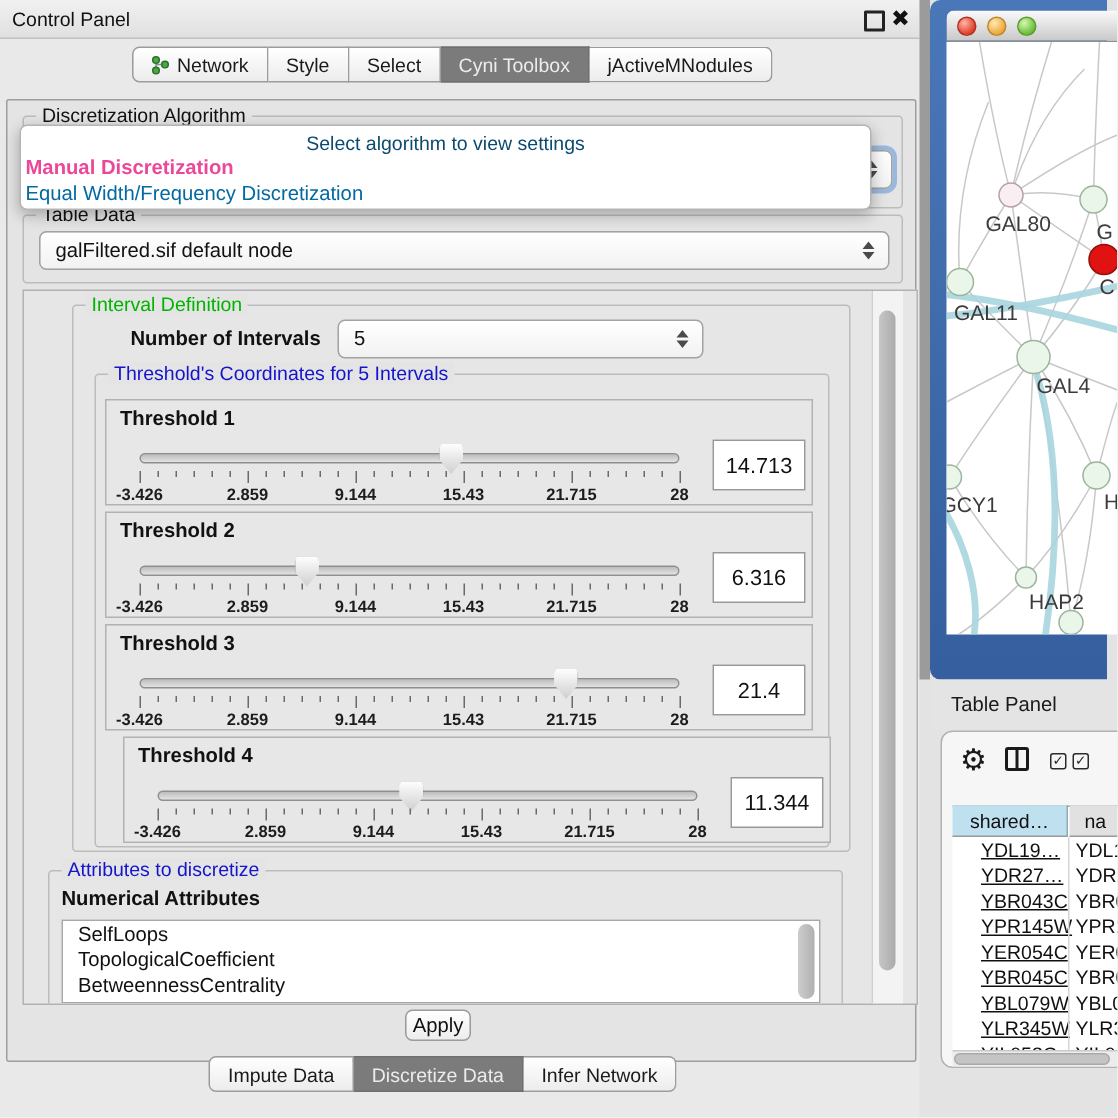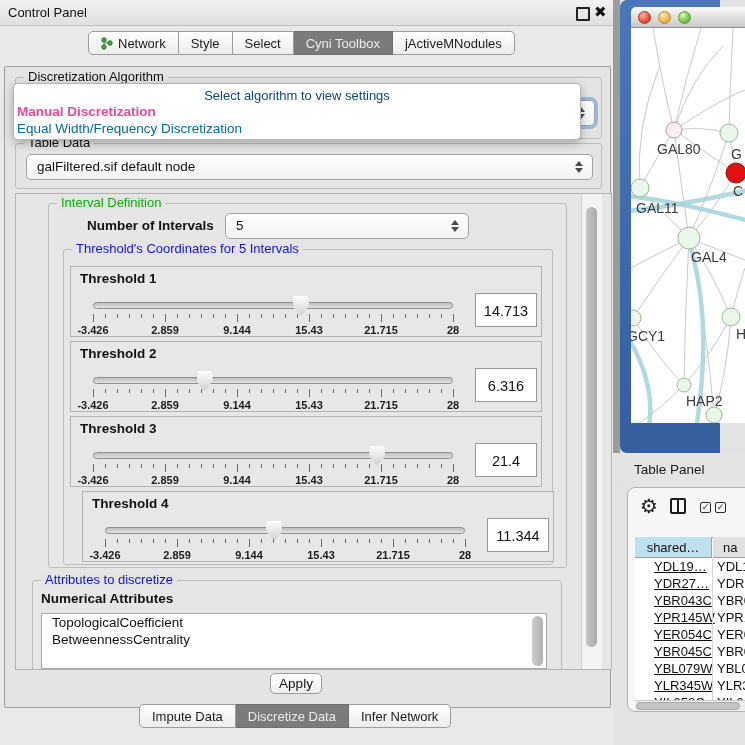--- a/index.html
+++ b/index.html
@@ -51,28 +51,28 @@
   .slider-ticks .tick{position:absolute;top:0;width:1px;height:4px;background:#6a6a6a;}
   .slider-ticks .tick.major{height:8px;}
   .tick-labels{position:absolute;left:0;top:29px;width:100%;height:12px;}
   .tick-labels .tick-label{position:absolute;transform:translateX(-50%);font-size:11px;font-weight:bold;color:#1c1c1c;white-space:nowrap;}
   .value-box{position:absolute;left:404px;top:26px;width:62px;height:34px;background:#fff;border:1px solid #989898;text-align:center;line-height:34px;font-size:14.5px;box-sizing:border-box;}
 
   .list-box{position:absolute;background:#fff;border:1px solid #a8a8a8;box-sizing:border-box;overflow:hidden;}
   .list-item{padding-left:10px;font-size:13.5px;line-height:17px;color:#111;white-space:nowrap;}
   .list-scroll{position:absolute;right:3px;top:2px;width:11px;height:50px;background:linear-gradient(90deg,#cdcdcd,#b0b0b0);border-radius:6px;}
 
-  .apply-btn{position:absolute;left:265px;top:606px;width:52px;height:21px;background:linear-gradient(#ffffff,#ededed);border:1px solid #9b9b9b;border-radius:5px;text-align:center;line-height:20px;font-size:13.5px;box-sizing:border-box;}
+  .apply-btn{position:absolute;left:265px;top:606px;width:44px;height:21px;background:linear-gradient(#ffffff,#ededed);border:1px solid #9b9b9b;border-radius:5px;text-align:center;line-height:20px;font-size:13.5px;box-sizing:border-box;}
 
   .bottom-tabs{position:absolute;left:139px;top:704px;display:flex;height:23px;}
 
   
   .right-bg{position:absolute;left:613px;top:0;width:132px;height:745px;background:#e3e3e3;}
   .gap-strip{position:absolute;left:613px;top:0;width:7px;height:453px;background:#9b9b9b;}
-  .net-window{position:absolute;left:620px;top:0;width:100px;height:453px;background:linear-gradient(#4a77b8,#355f9e);border-radius:7px 0 0 7px;}
+  .net-window{position:absolute;left:620px;top:0;width:100px;height:453px;background:linear-gradient(#4a77b8,#355f9e);border-radius:7px 0 0 7px;padding-left:18px;}
   .net-titlebar{position:absolute;left:11px;top:7px;width:114px;height:21px;background:linear-gradient(#fafafa,#c9c9c9);border-bottom:1px solid #8f8f8f;border-radius:5px 0 0 0;box-sizing:border-box;}
   .light{position:absolute;top:4px;width:13px;height:13px;border-radius:50%;box-sizing:border-box;}
   .light.red{left:7px;background:radial-gradient(circle at 35% 30%,#ffb4a6,#e2402e 70%);border:1px solid #ad3327;}
   .light.yellow{left:27px;background:radial-gradient(circle at 35% 30%,#ffeab2,#eda93c 70%);border:1px solid #bd8a2b;}
   .light.green{left:47px;background:radial-gradient(circle at 35% 30%,#d8f7b4,#6cbe3a 70%);border:1px solid #5a9e2e;}
   .net-canvas{position:absolute;left:11px;top:28px;width:114px;height:395px;background:#fff;overflow:hidden;}
   .net-canvas svg{display:block;}
   .edge{fill:none;stroke:#c8c8c8;stroke-width:1;}
   .edge-thick{fill:none;stroke:#a9d5df;stroke-width:4.5;opacity:0.9;}
   .nlabel{font-size:14px;fill:#3b3b3b;}
@@ -388,20 +388,21 @@
               <div class="value-box">11.344</div>
             </div>
           </div>
         </div>
 
         <div class="groupbox" style="left:16px;top:386px;width:530px;height:95px;">
           <span class="legend blue">Attributes to discretize</span>
           <span style="position:absolute;left:8px;top:10px;font-weight:bold;font-size:13.5px;">Numerical Attributes</span>
           <div class="list-box" style="left:8px;top:32px;width:506px;height:56px;">
             <div class="list-scroll"></div>
+          <div class="list-item">SelfLoops</div>
               <div class="list-item">TopologicalCoefficient</div>
               <div class="list-item">BetweennessCentrality</div>
             </div>
         </div>
       </div>
 
       <div class="apply-btn">Apply</div>
     </div>
 
     <div class="bottom-tabs">

